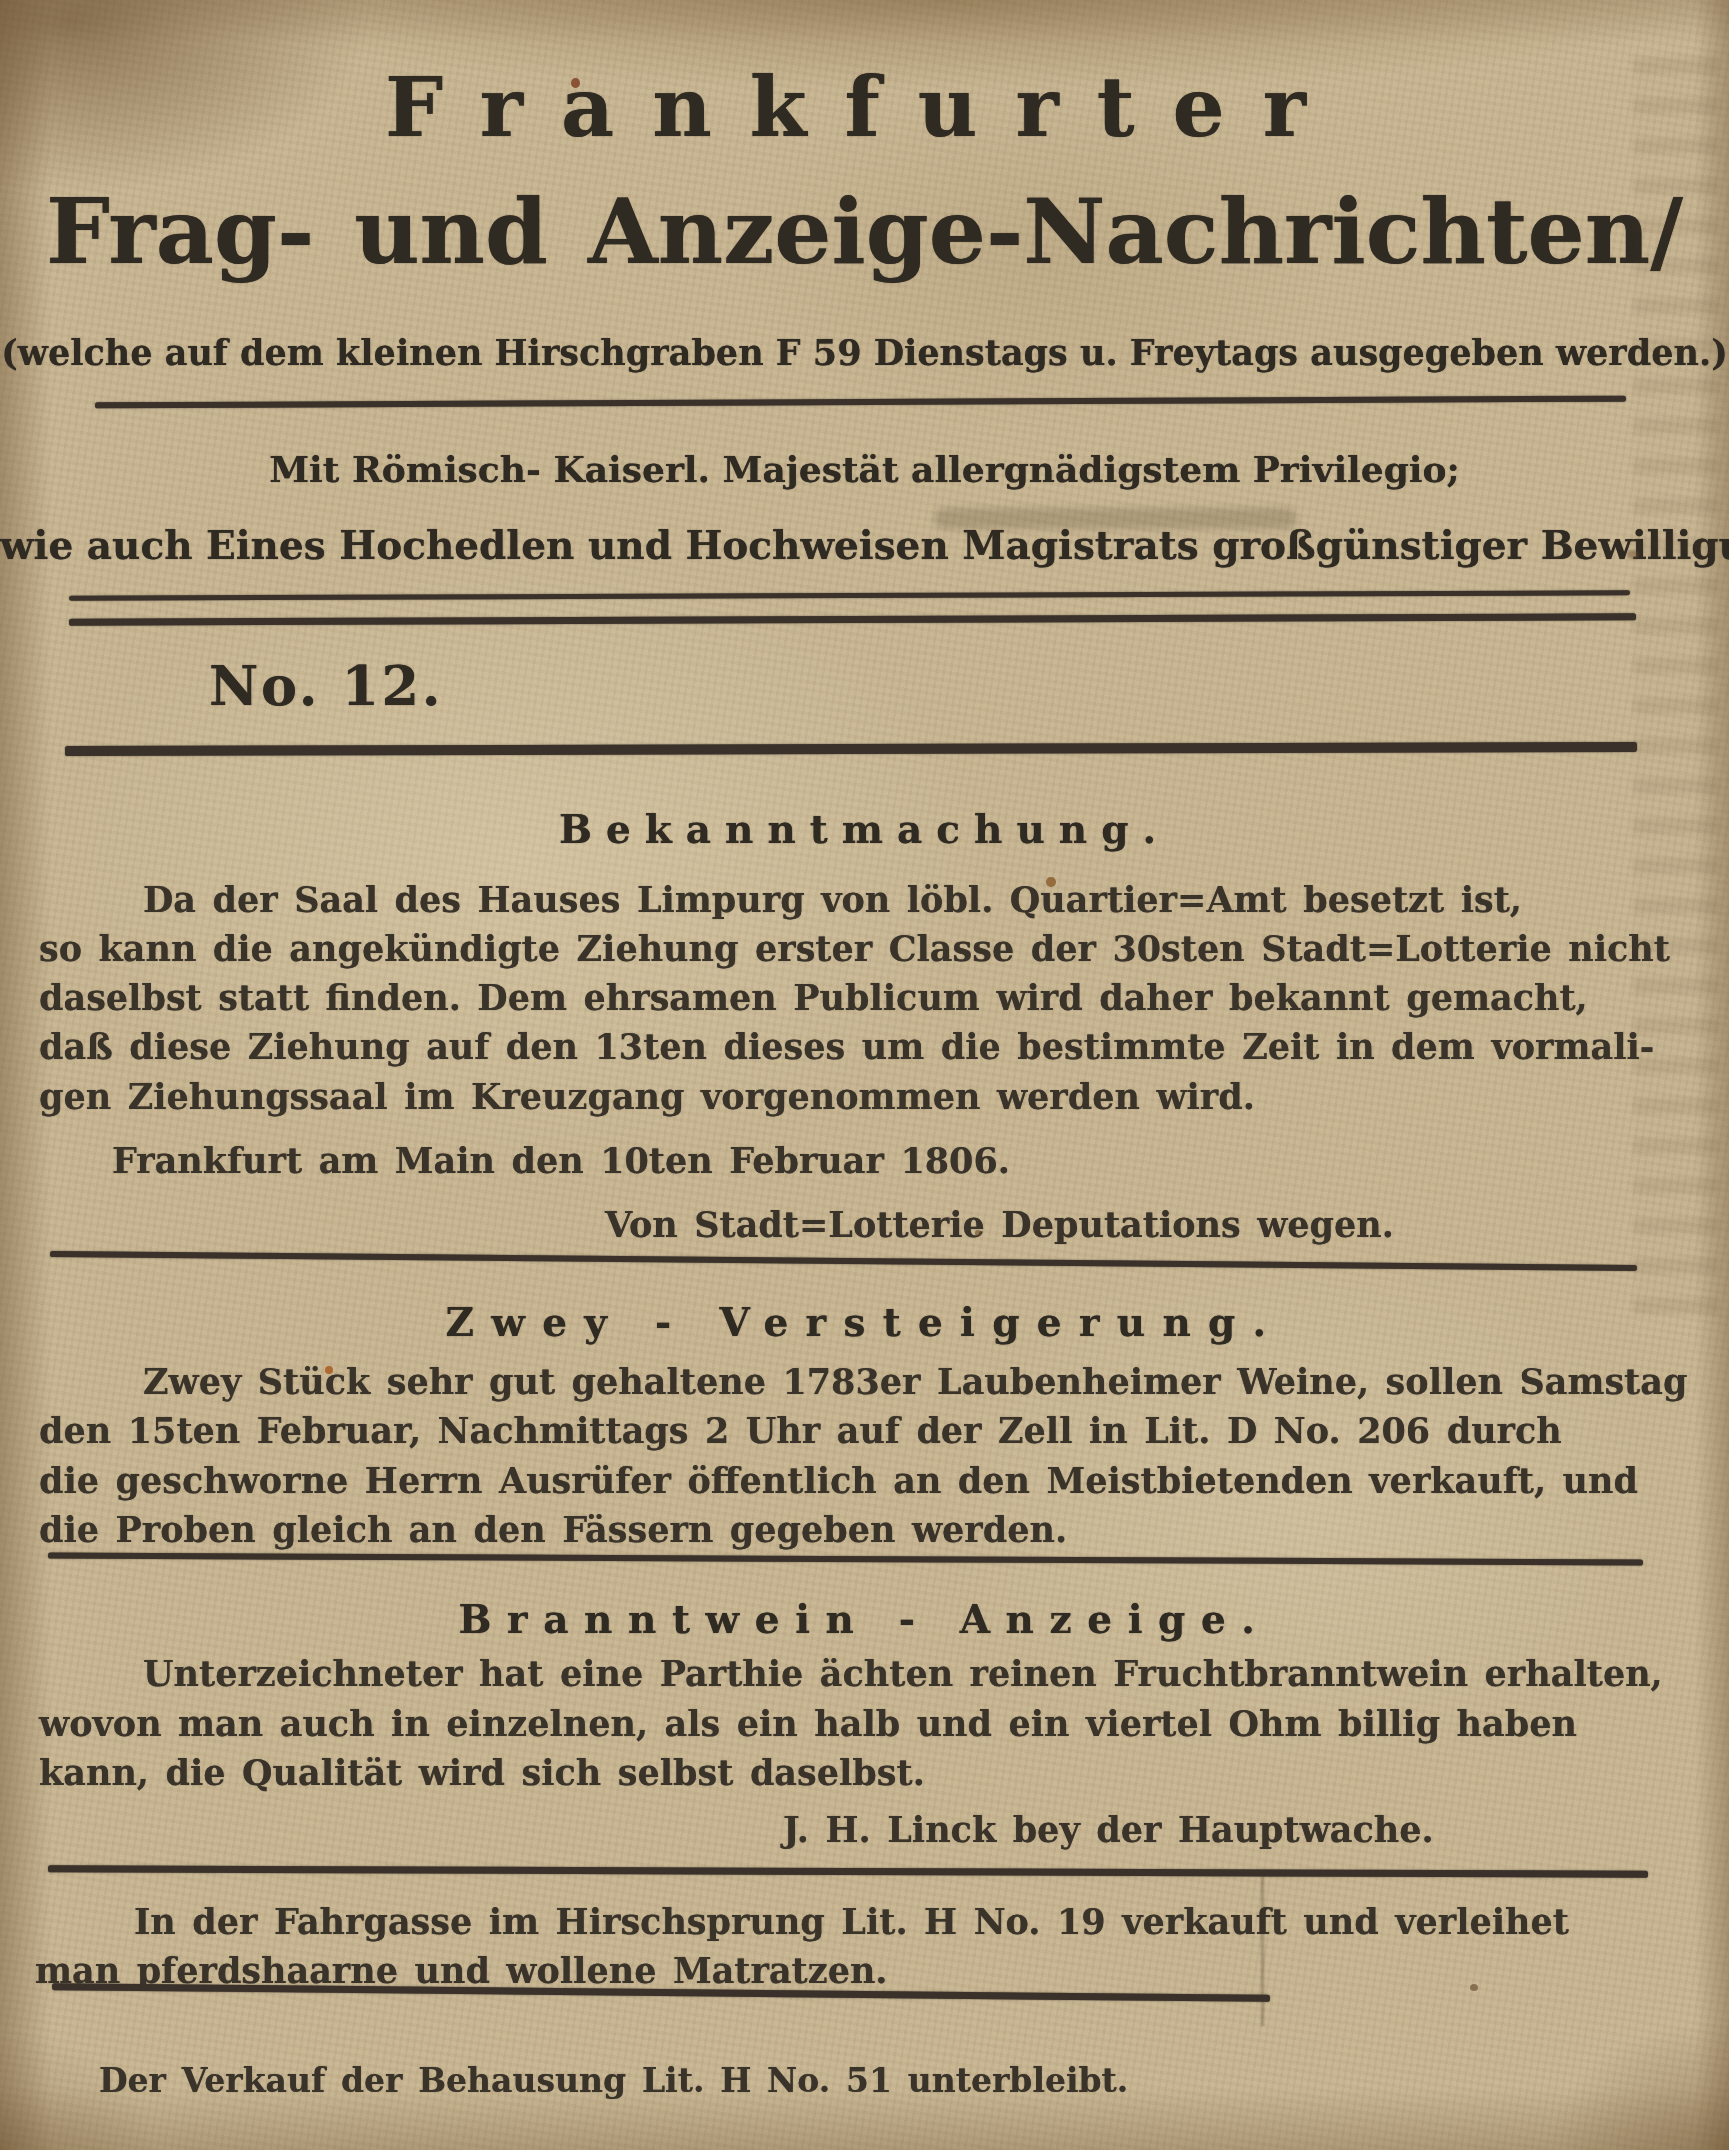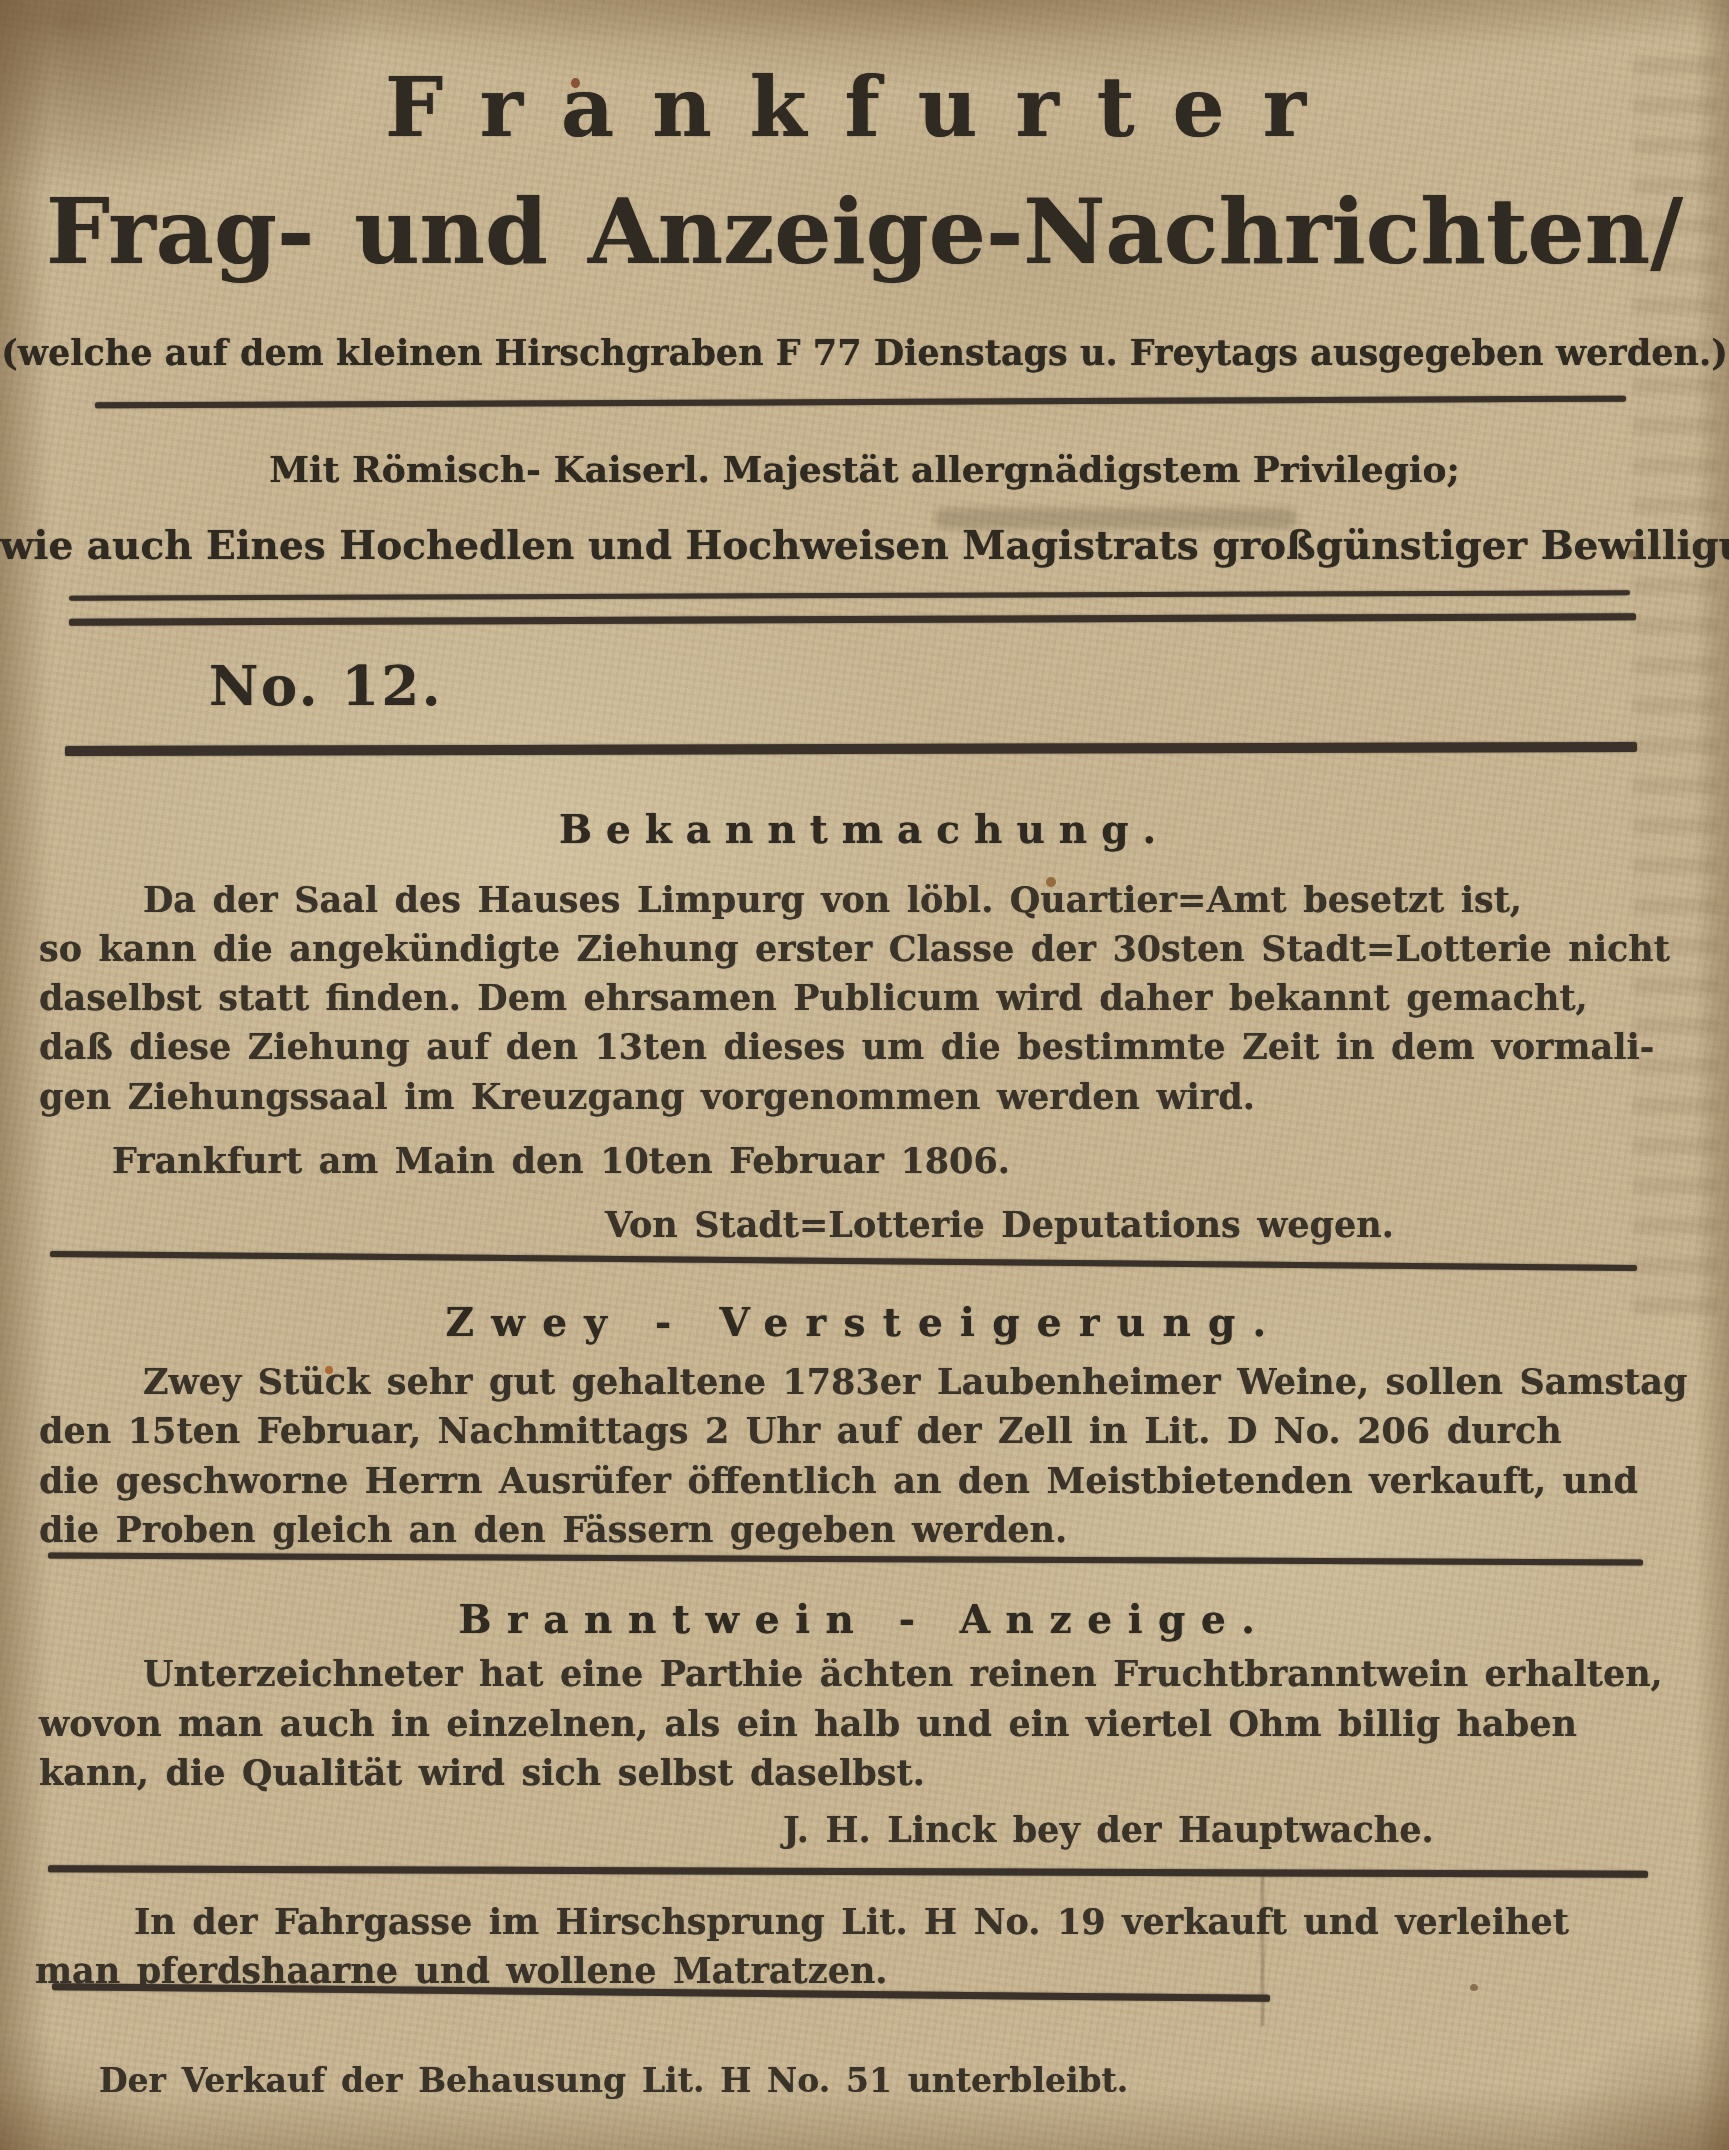--- a/index.html
+++ b/index.html
@@ -88,21 +88,21 @@
   .crease{left:1261px;top:1875px;width:2.6px;height:151px;background:rgba(60,45,30,0.3);filter:blur(0.9px);}
 </style>
 </head>
 <body>
 
 <div class="page">
 
   <div>
     <div class="abs ctr ink title1">Frankfurter</div>
     <div class="abs ctr ink title2">Frag- und Anzeige-Nachrichten/</div>
-    <div class="abs ctr ink subtitle">(welche auf dem kleinen Hirschgraben F 77 Dienstags u. Freytags ausgegeben werden.)</div>
+    <div class="abs ctr ink subtitle">(welche auf dem kleinen Hirschgraben F 59 Dienstags u. Freytags ausgegeben werden.)</div>
     <div class="rule r1"></div>
     <div class="abs ctr ink priv1">Mit Römisch- Kaiserl. Majestät allergnädigstem Privilegio;</div>
     <div class="abs ctr ink priv2">wie auch Eines Hochedlen und Hochweisen Magistrats großgünstiger Bewilligung.</div>
     <div class="rule r2a"></div>
     <div class="rule r2b"></div>
     <div class="abs dateline" style="left:8px;right:0;">
       <span class="issue-no ink">No. 12.</span>
     </div>
     <div class="rule r3"></div>
   </div>

